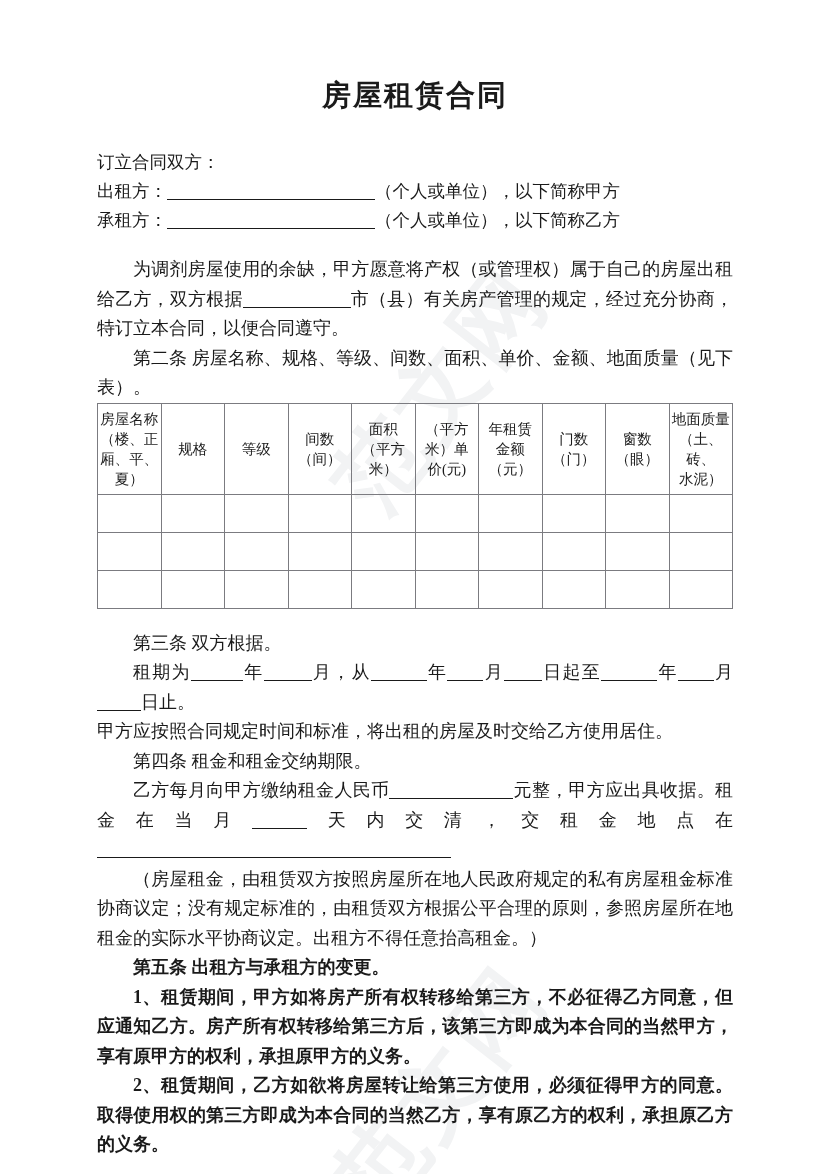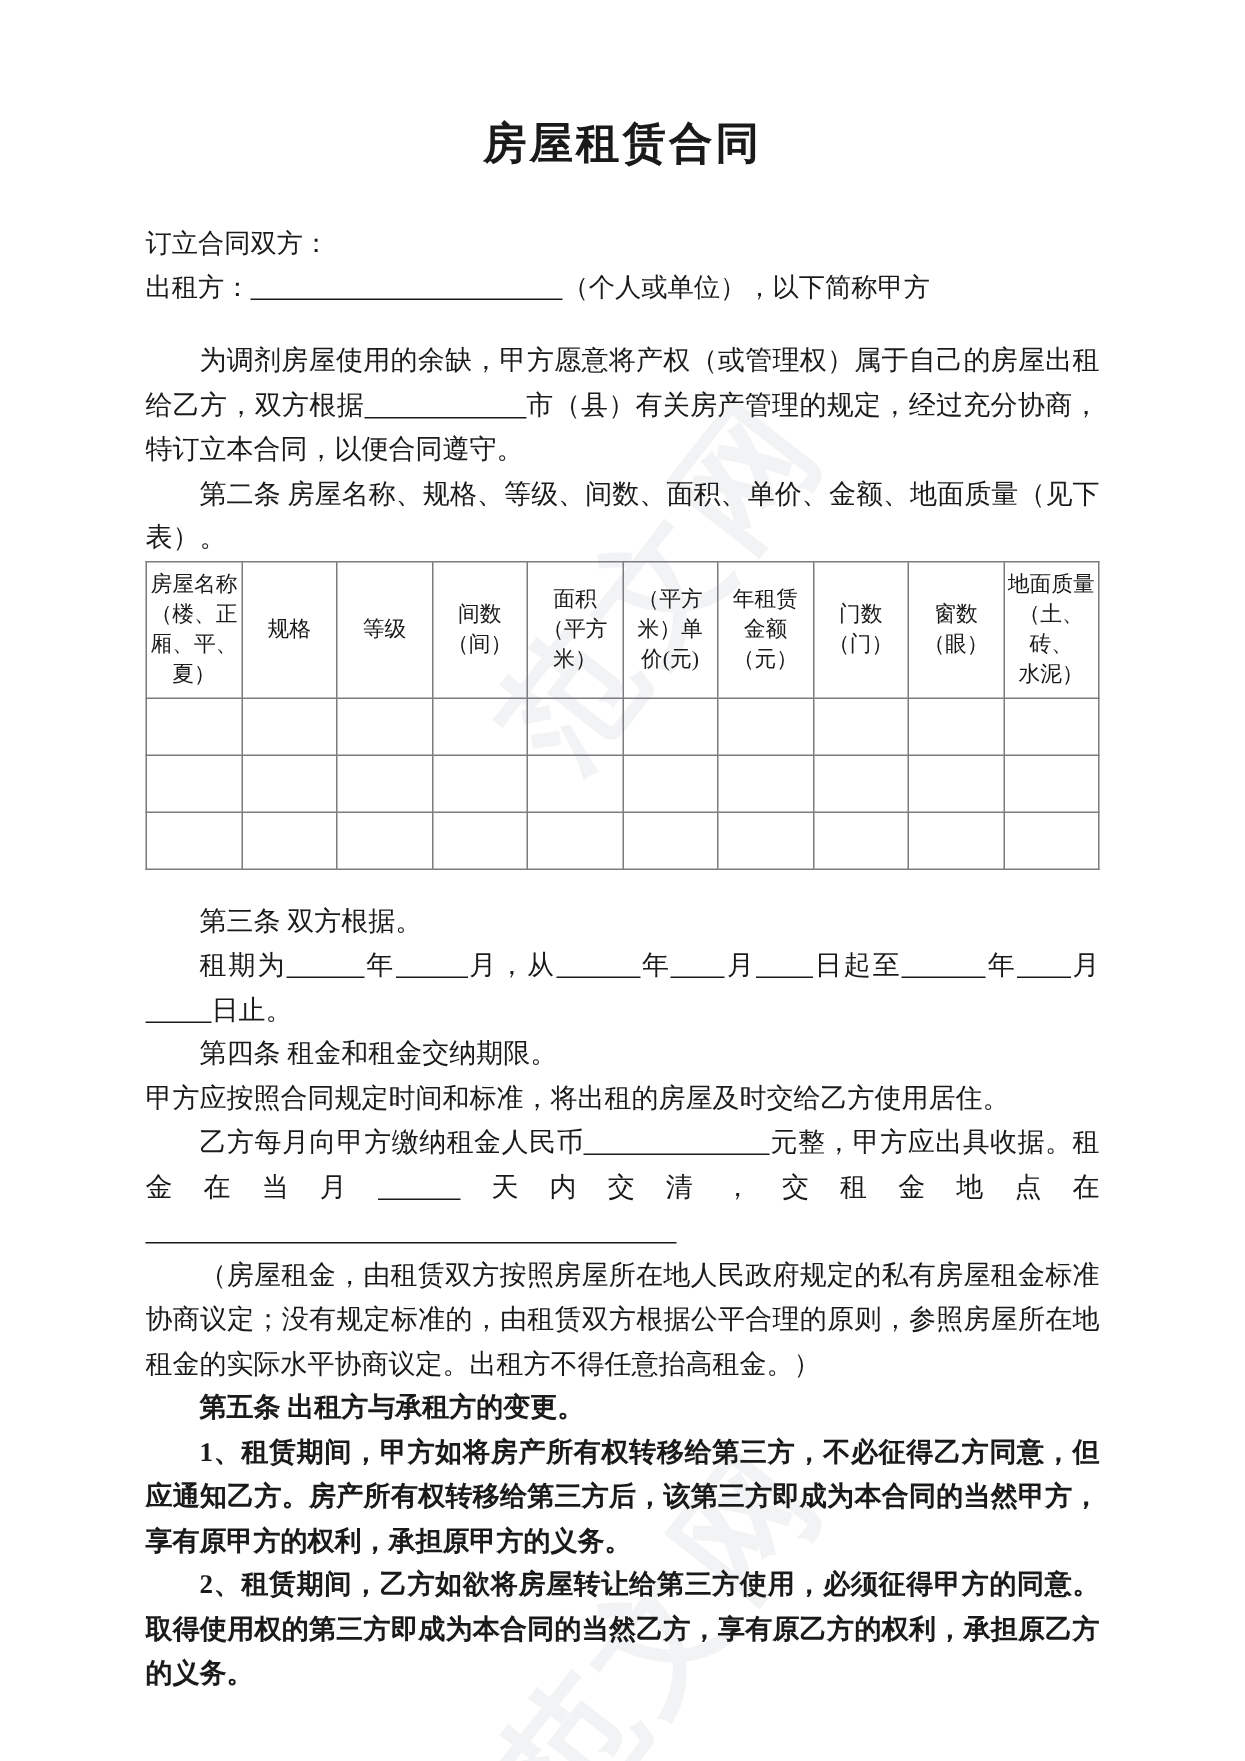--- a/index.html
+++ b/index.html
@@ -123,20 +123,23 @@
 
   <div class="content">
 
     <h1 class="doc-title">房屋租赁合同</h1>
 
     <div class="block-parties">
       <div class="line">订立合同双方：</div>
       <div class="line">
         <span>出租方：</span><span class="ul ul-party"></span><span>（个人或单位），以下简称甲方</span>
       </div>
+      <div class="line">
+        <span>承租方：</span><span class="ul ul-party"></span><span>（个人或单位），以下简称乙方</span>
+      </div>
     </div>
 
     <div class="sp-20"></div>
 
     <div class="line-body indent">
       <span>为调剂房屋使用的余缺，甲方愿意将产权（或管理权）属于自己的房屋出租给乙方，双方根据</span><span class="ul ul-city"></span><span>市（县）有关房产管理的规定，经过充分协商，特订立本合同，以便合同遵守。</span>
     </div>
 
 
     <div class="line-body indent">
@@ -201,25 +204,25 @@
     <div class="sp-20"></div>
 
     <div class="line-body indent">
       <span>第三条</span>&nbsp;<span>双方根据。</span>
     </div>
 
     <div class="line-body indent">
       <span>租期为</span><span class="ul ul-y"></span><span>年</span><span class="ul ul-m"></span><span>月，从</span><span class="ul ul-y2"></span><span>年</span><span class="ul ul-m2"></span><span>月</span><span class="ul ul-d2"></span><span>日起至</span><span class="ul ul-y3"></span><span>年</span><span class="ul ul-m3"></span><span>月</span><span class="ul ul-d3"></span><span>日止。</span>
     </div>
 
+    <div class="line-body">甲方应按照合同规定时间和标准，将出租的房屋及时交给乙方使用居住。</div>
+
     <div class="line-body indent">
       <span>第四条</span>&nbsp;<span>租金和租金交纳期限。</span>
     </div>
-
-    <div class="line-body">甲方应按照合同规定时间和标准，将出租的房屋及时交给乙方使用居住。</div>
 
     <div class="line-body indent">
       <span>乙方每月向甲方缴纳租金人民币</span><span class="ul ul-rent"></span><span>元整，甲方应出具收据。租金在当月</span><span class="ul ul-day"></span><span>天内交清，交租金地点在</span><span class="ul ul-place"></span>
     </div>
 
     <div class="line-body indent">（房屋租金，由租赁双方按照房屋所在地人民政府规定的私有房屋租金标准协商议定；没有规定标准的，由租赁双方根据公平合理的原则，参照房屋所在地租金的实际水平协商议定。出租方不得任意抬高租金。）</div>
 
     <div class="bold-section">
       <div class="line-body indent">
         <span>第五条</span>&nbsp;<span>出租方与承租方的变更。</span>

